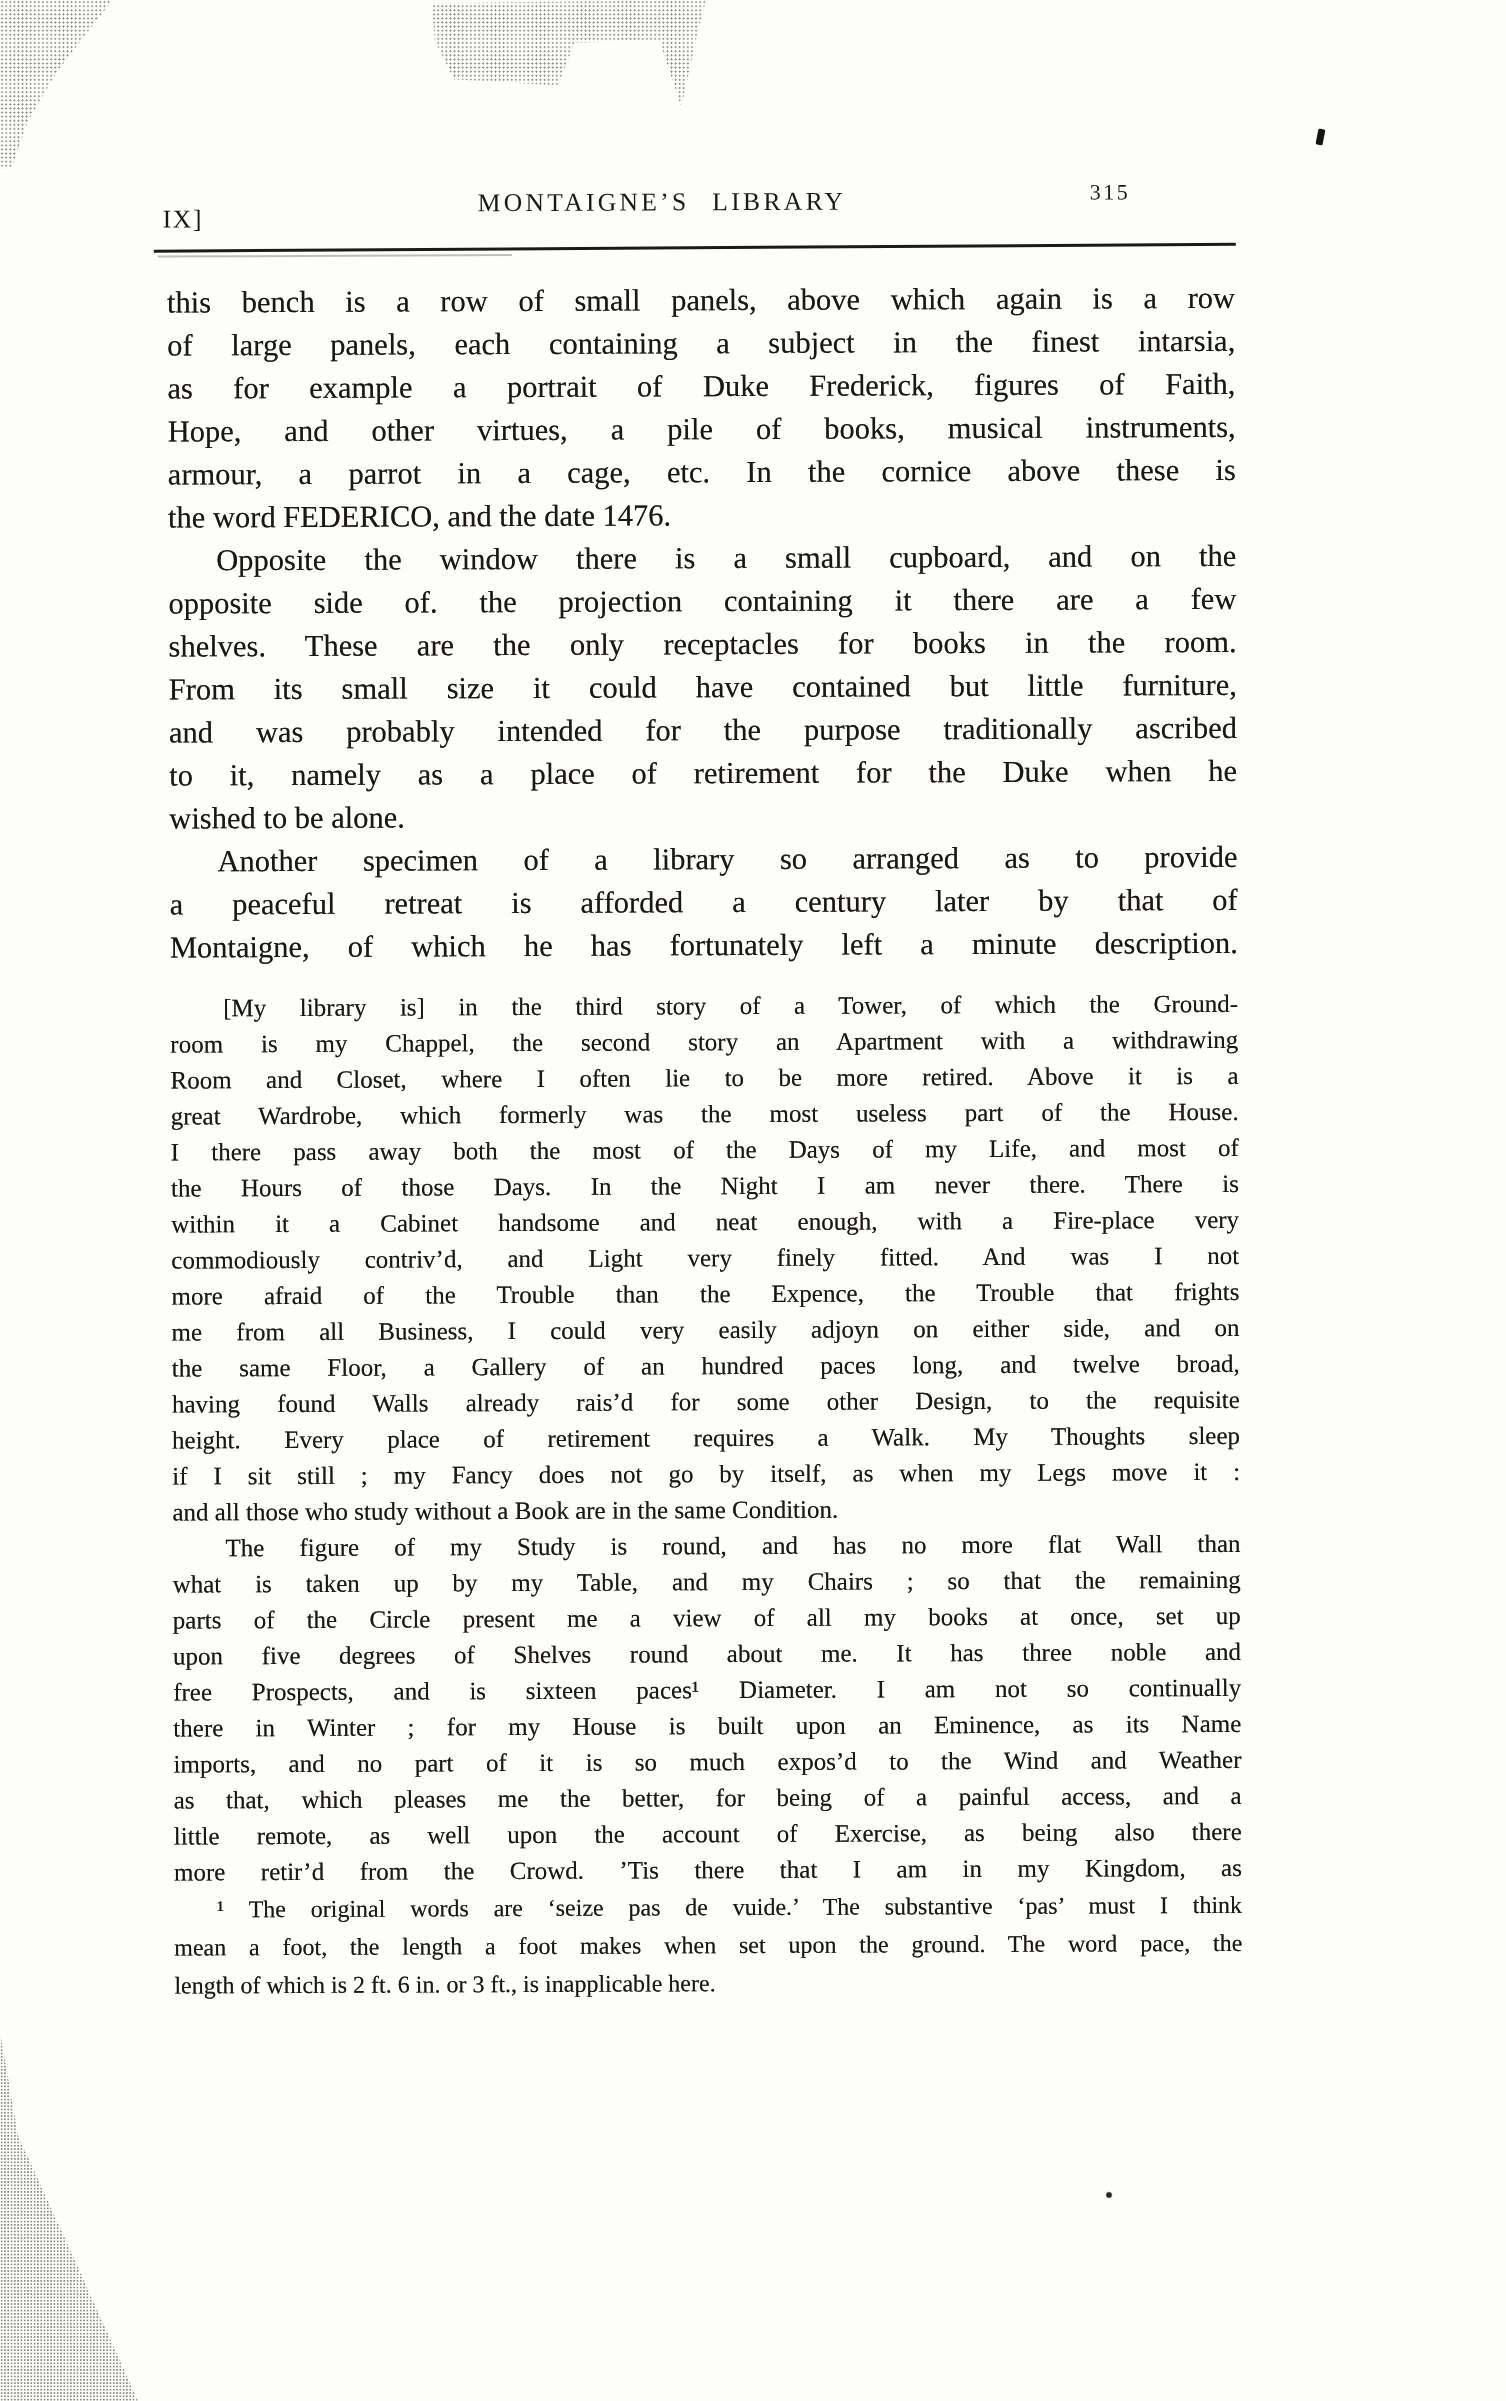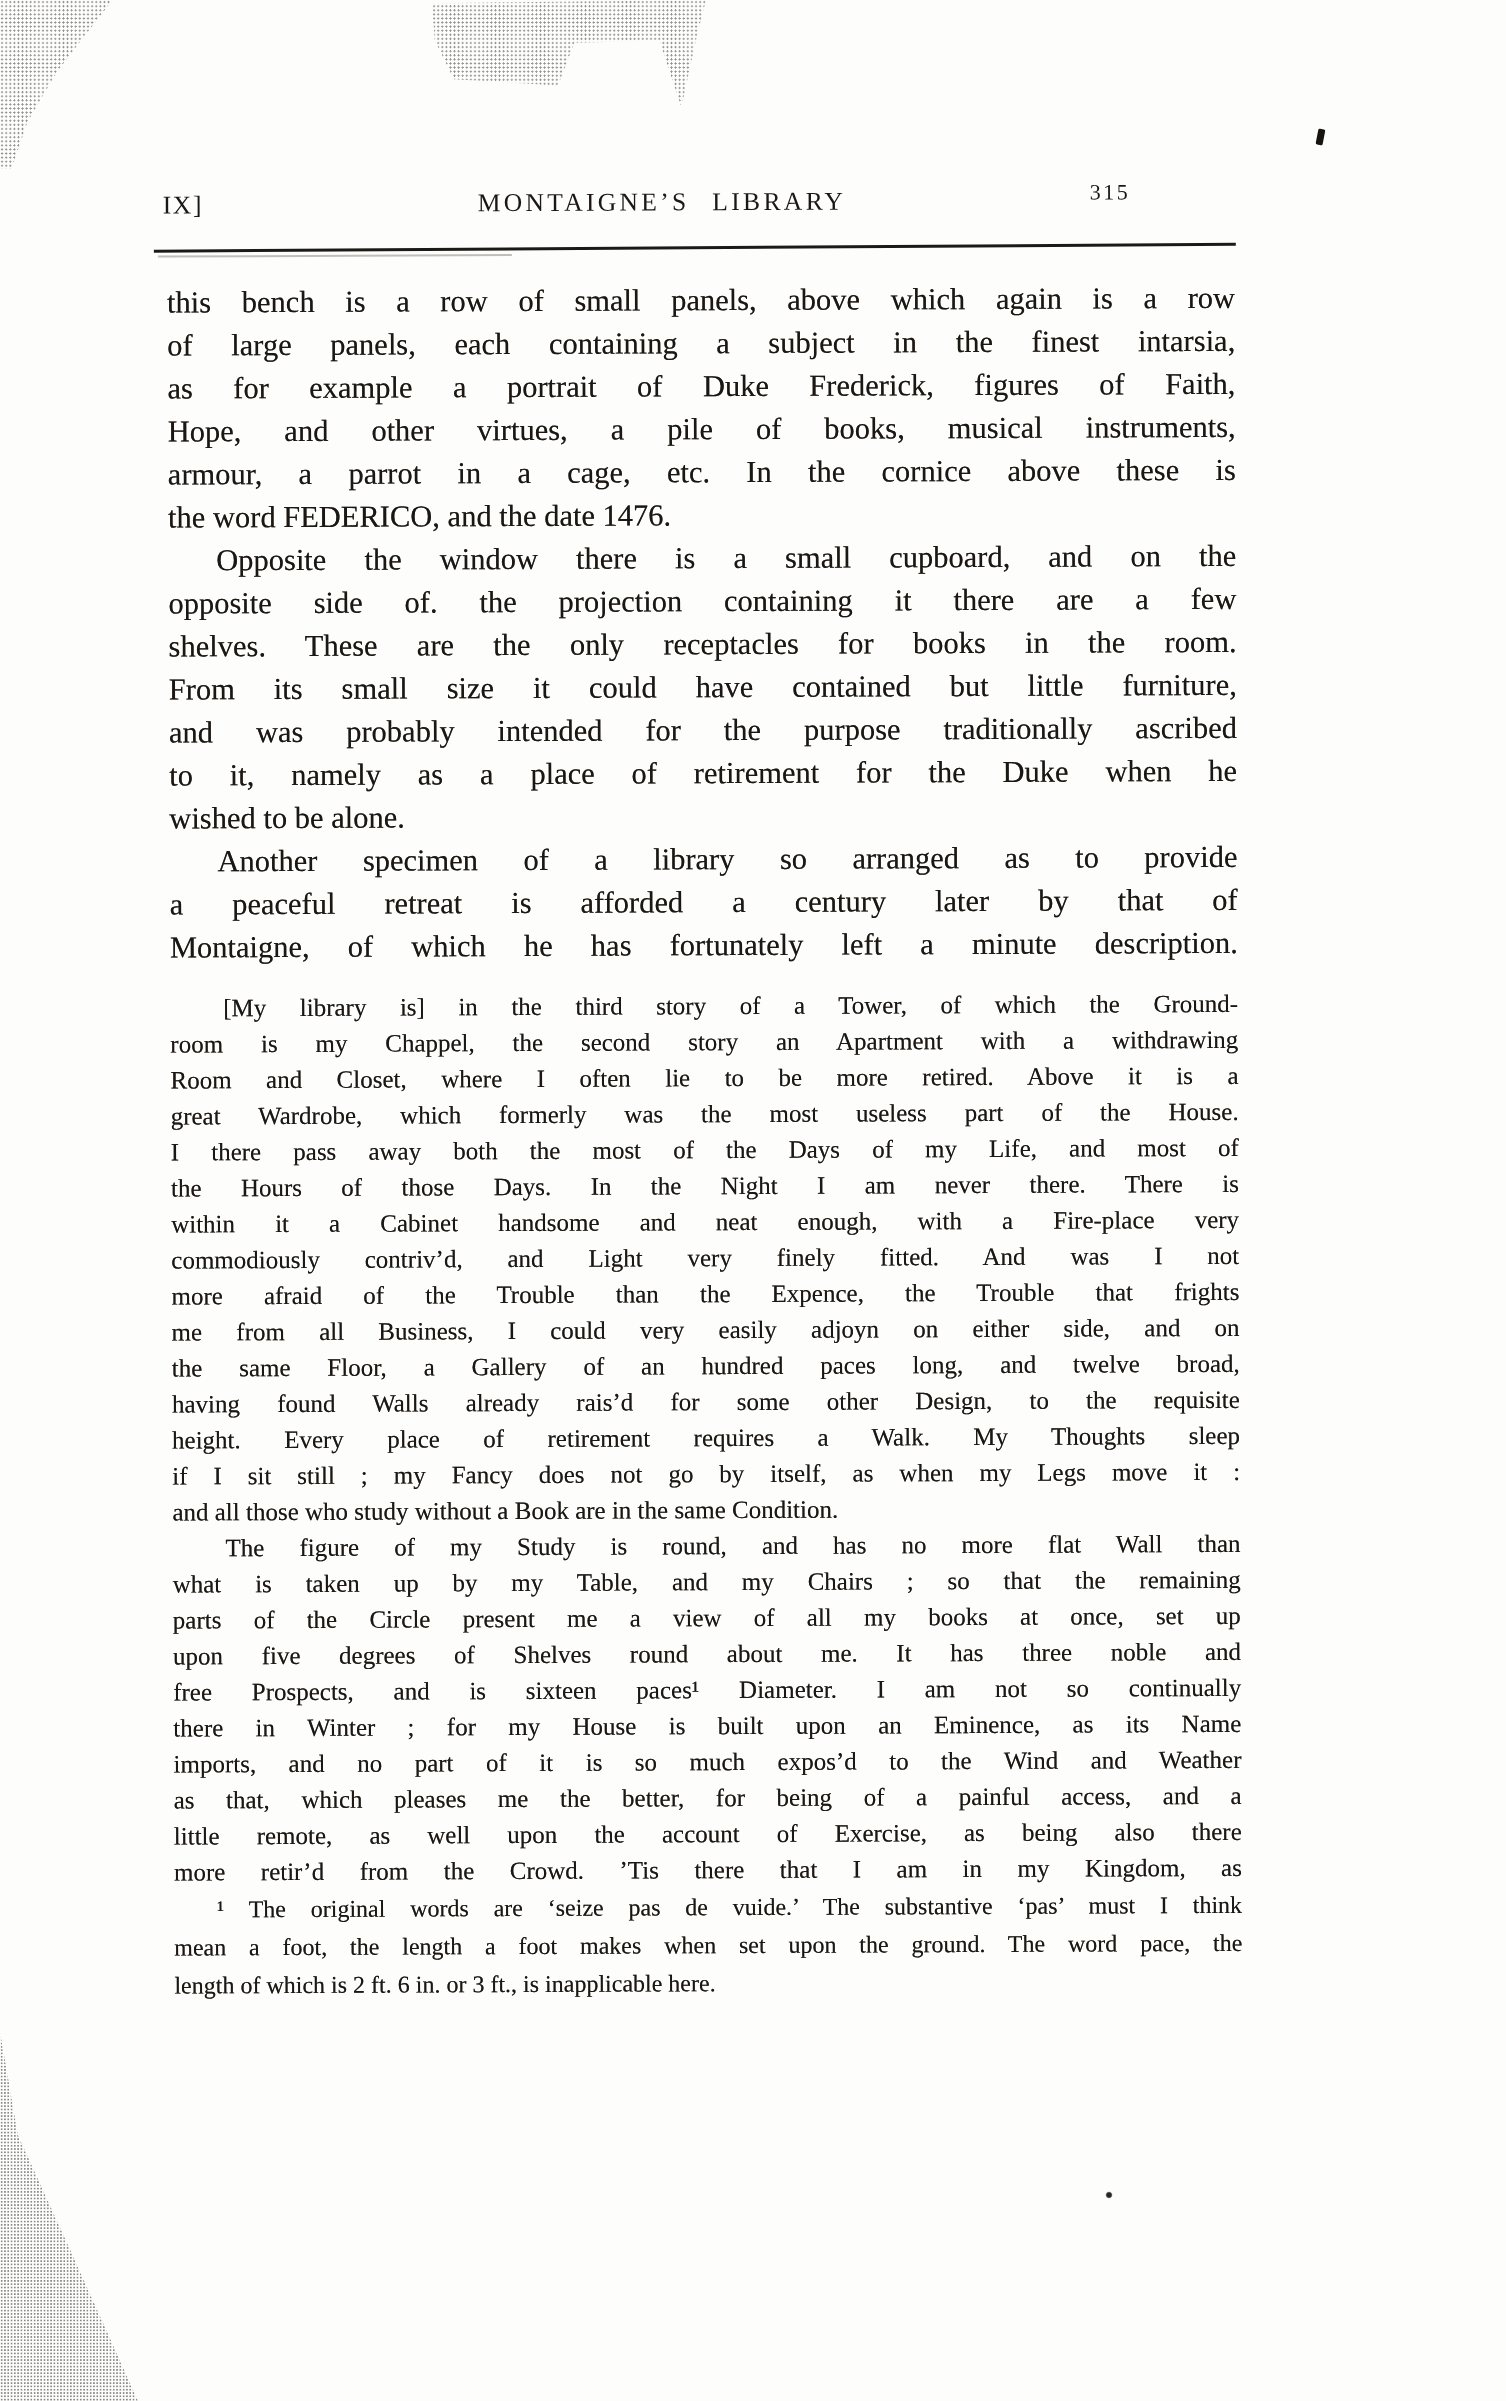--- a/index.html
+++ b/index.html
@@ -11,21 +11,21 @@
     color:#1b1814;
     position:relative;
   }
   .content{
     position:absolute;inset:0;
     transform:rotate(-0.25deg);
     transform-origin:50% 50%;
   }
   
   .chapter{
-    position:absolute;left:167px;top:188px;
+    position:absolute;left:167px;top:202px;
     font-size:25.6px;letter-spacing:1.6px;
   }
   .running-title{
     position:absolute;left:482px;top:187px;
     font-size:25.6px;letter-spacing:3.3px;word-spacing:13px;
   }
   .page-number{
     position:absolute;left:1094px;top:181px;
     font-size:22px;letter-spacing:2.5px;
   }

